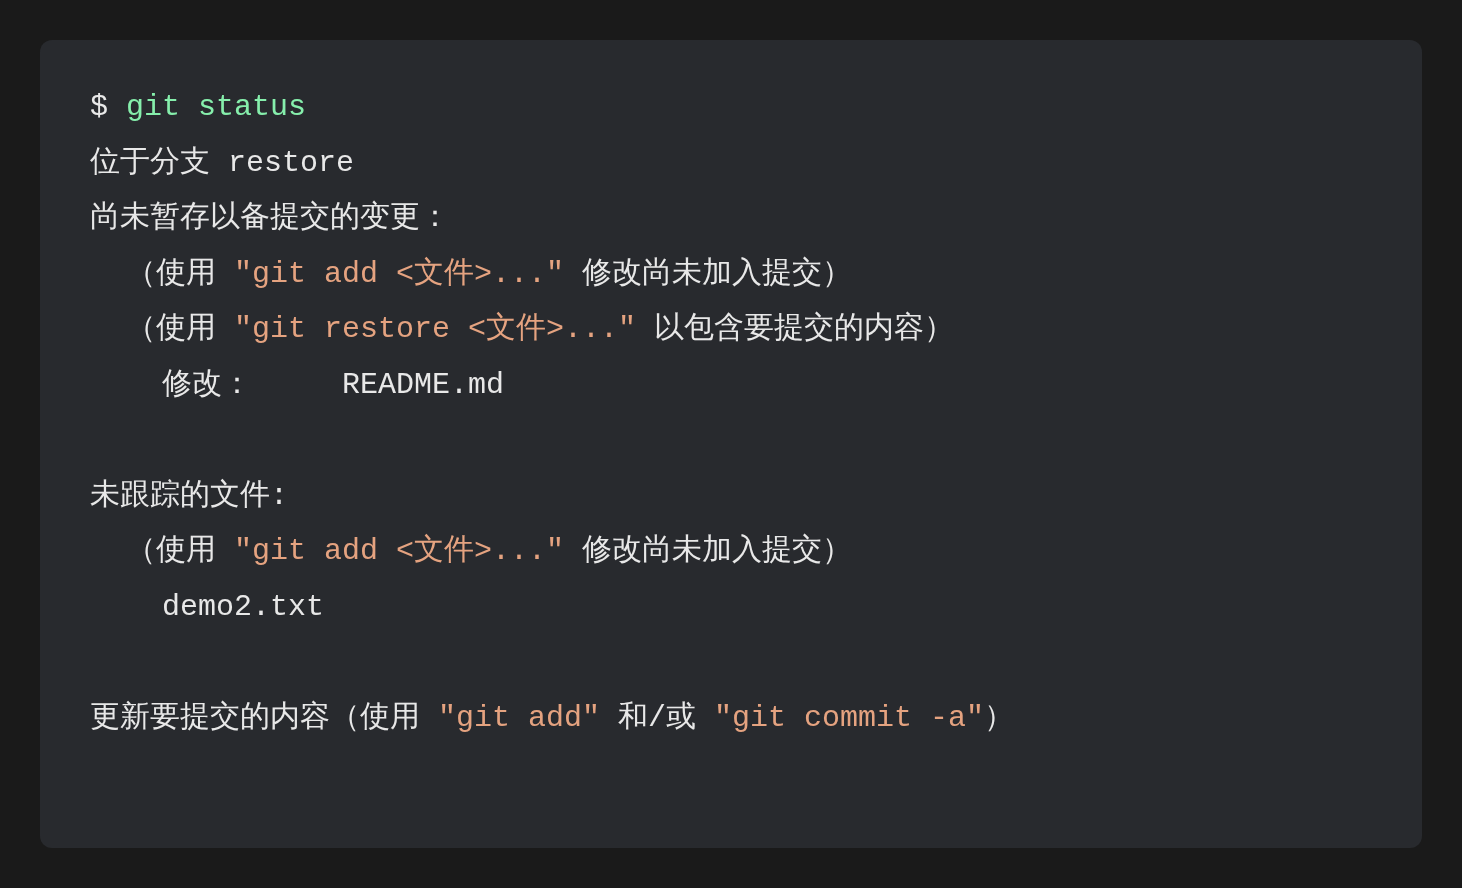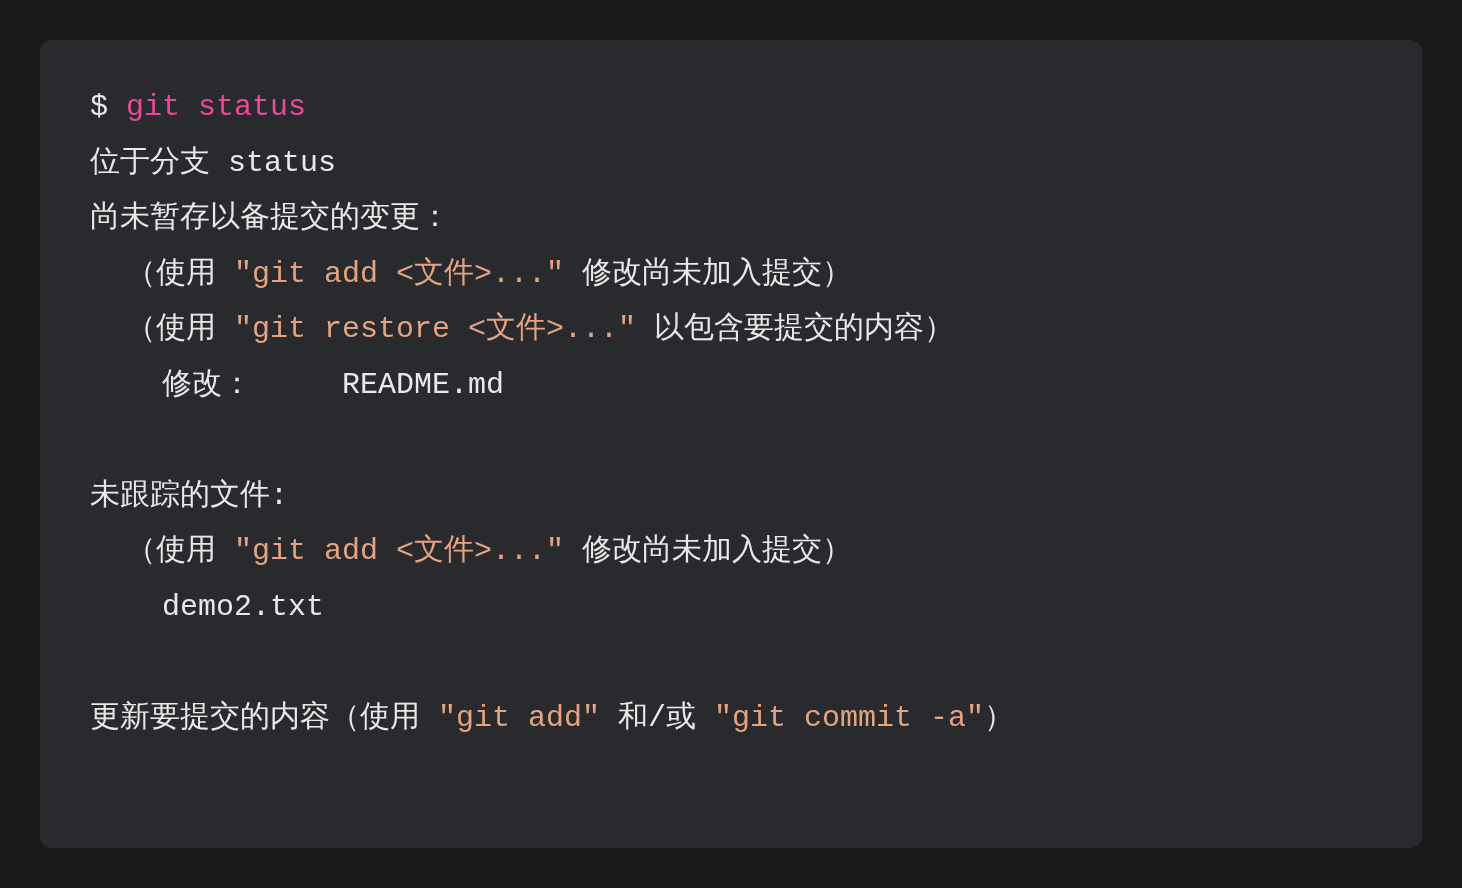--- a/index.html
+++ b/index.html
@@ -30,37 +30,37 @@
       color: #e8e8e8;
       white-space: pre;
       font-weight: 400;
     }
     
     .prompt {
       color: #e8e8e8;
     }
     
     .cmd {
-      color: #ec4899;
+      color: #86efac;
     }
     
     .highlight {
       color: #e5a380;
     }
     
     .normal {
       color: #e8e8e8;
     }
   </style>
 </head>
 <body>
 
 <div class="terminal">
   <div class="terminal-content"><span class="prompt">$ </span><span class="cmd">git status</span>
-<span class="normal">位于分支 status</span>
+<span class="normal">位于分支 restore</span>
 <span class="normal">尚未暂存以备提交的变更：</span>
 <span class="normal">  （使用 </span><span class="highlight">"git add &lt;文件&gt;..."</span><span class="normal"> 修改尚未加入提交）</span>
 <span class="normal">  （使用 </span><span class="highlight">"git restore &lt;文件&gt;..."</span><span class="normal"> 以包含要提交的内容）</span>
 <span class="normal">    修改：     </span><span class="normal">README.md</span>
 
 <span class="normal">未跟踪的文件:</span>
 <span class="normal">  （使用 </span><span class="highlight">"git add &lt;文件&gt;..."</span><span class="normal"> 修改尚未加入提交）</span>
 <span class="normal">    demo2.txt</span>
 
 <span class="normal">更新要提交的内容（使用 </span><span class="highlight">"git add"</span><span class="normal"> 和/或 </span><span class="highlight">"git commit -a"</span><span class="normal">）</span></div>

